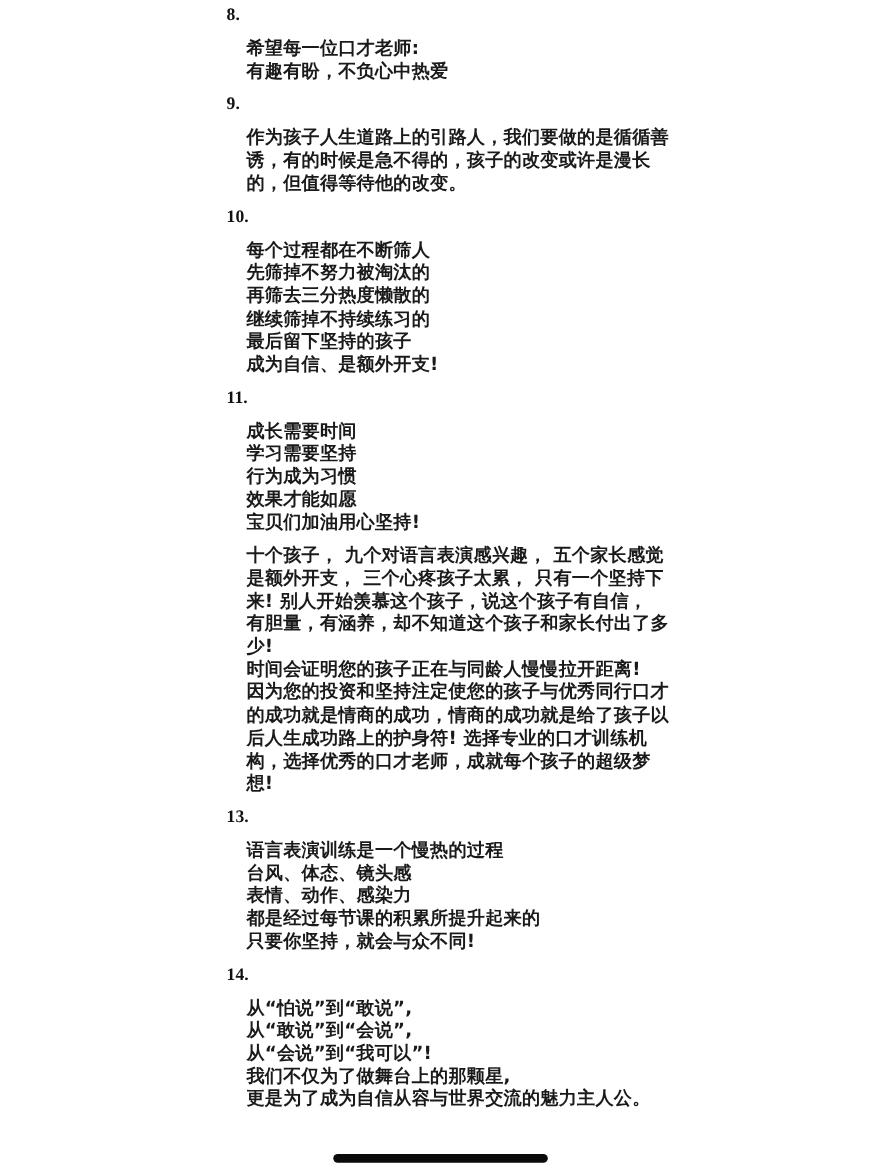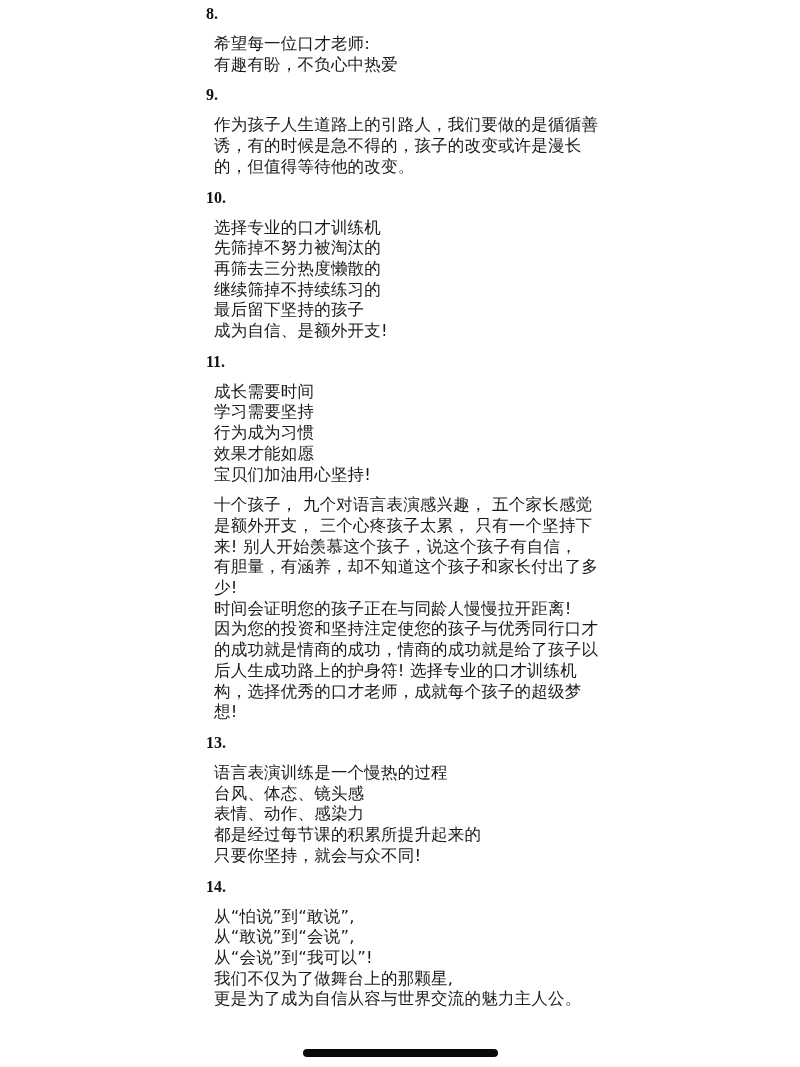--- a/index.html
+++ b/index.html
@@ -27,21 +27,22 @@
     .heading {
       font-family: "Liberation Serif", "DejaVu Serif", serif;
       font-weight: bold;
       font-size: 16px;
       line-height: 20px;
       height: 20px;
       margin: 0 0 10px 0;
       color: #111111;
     }
     .lines {
-      margin: 0 0 10px 8px;
+      margin: 0 0 10px 18px;
+      font-weight: bold;
     }
     .line {
       font-size: 16.5px;
       line-height: 20.7px;
       white-space: nowrap;
       letter-spacing: 0.2px;
       color: #1a1a1a;
     }
     .home-indicator {
       position: absolute;
@@ -71,21 +72,21 @@
     <div class="lines">
       <div class="line">作为孩子人生道路上的引路人，我们要做的是循循善</div>
       <div class="line">诱，有的时候是急不得的，孩子的改变或许是漫长</div>
       <div class="line">的，但值得等待他的改变。</div>
     </div>
   </div>
 
   <div class="section">
     <div class="heading">10.</div>
     <div class="lines">
-      <div class="line">选择专业的口才训练机</div>
+      <div class="line">每个过程都在不断筛人</div>
       <div class="line">先筛掉不努力被淘汰的</div>
       <div class="line">再筛去三分热度懒散的</div>
       <div class="line">继续筛掉不持续练习的</div>
       <div class="line">最后留下坚持的孩子</div>
       <div class="line">成为自信、是额外开支!</div>
     </div>
   </div>
 
   <div class="section">
     <div class="heading">11.</div>

